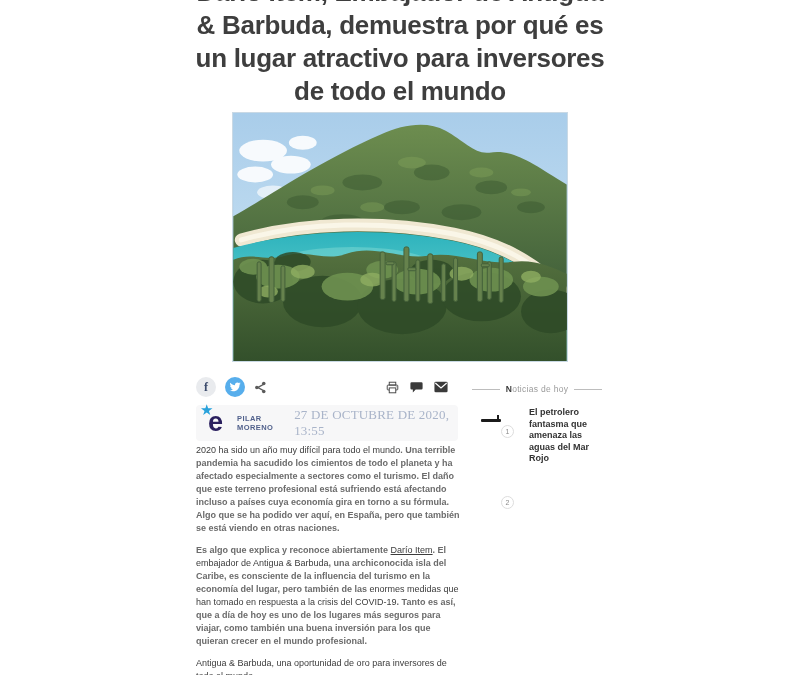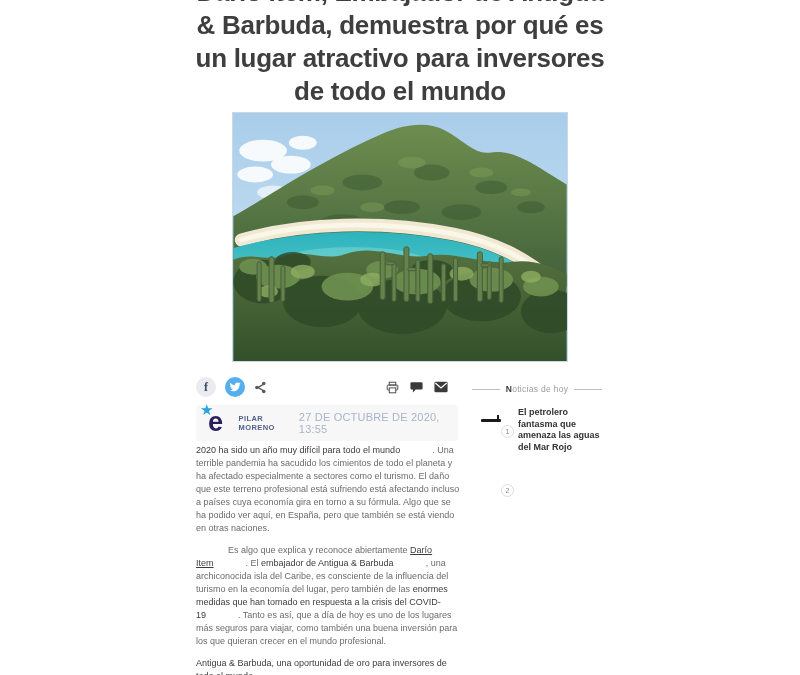--- a/index.html
+++ b/index.html
@@ -42,35 +42,35 @@
     background: #f7f7f8; border-radius: 4px; display: flex; align-items: center;
     padding: 0 8px;
   }
   .logo { position: relative; width: 28px; height: 30px; cursor: pointer; }
   .logo-e { position: absolute; left: 4px; top: -1px; font-size: 27px; line-height: 30px;
             font-weight: 700; color: #2a1f5e; }
   .logo-star { position: absolute; left: -4px; top: -7px; font-size: 15px; color: #2aa2db;
                text-shadow: 0 0 2px #ffffff, 0 0 1px #ffffff; }
   .author { font-size: 7.5px; font-weight: 700; color: #51618c; letter-spacing: 0.4px;
             margin-left: 10px; cursor: pointer; }
-  .date { font-size: 11px; color: #a9b4c9; margin-left: 5px; letter-spacing: 0.2px; }
+  .date { font-size: 13px; color: #a9b4c9; margin-left: 5px; letter-spacing: 0.2px; font-family: Liberation Serif, serif; }
   
   .article-body { position: absolute; top: 444px; left: 196px; width: 264px; }
   .article-body p { font-size: 9px; line-height: 13px; color: #6b6b6b; margin: 0 0 9px 0; }
   .seg-bold { font-weight: 400; color: #3c3c3c; }
-  .seg-normal { font-weight: 400; margin-left: 32px; }
+  .seg-normal { font-weight: 700; }
   .seg-link { color: #3c3c3c; text-decoration: underline; cursor: pointer; }
   .para.subhead { margin-top: 3px; }
   
   .sidebar { position: absolute; top: 384px; left: 472px; width: 130px; }
   .side-header { display: flex; align-items: center; gap: 6px; }
   .hline { flex: 1; height: 1px; background: #bdbdbd; }
   .side-title { font-size: 8.5px; color: #9b9b9b; letter-spacing: 0.3px; white-space: nowrap; }
   .side-title::first-letter { color: #3a3a3a; font-weight: 700; }
-  .side-item { display: flex; gap: 9px; margin-top: 13px; cursor: pointer; align-items: flex-start; }
+  .side-item { display: flex; gap: 20px; margin-top: 13px; cursor: pointer; align-items: flex-start; }
   .thumb { width: 37px; height: 28px; position: relative; flex-shrink: 0; }
   .thumb-tanker { width: 100%; height: 100%;
     background: linear-gradient(180deg, #dedede 0%, #cfcfcf 48%, #8f9699 48%, #6f787c 100%); }
   .tanker-hull { position: absolute; left: 9px; top: 12px; width: 20px; height: 3px;
     background: #1b1b1b; border-radius: 1px; }
   .tanker-mast { position: absolute; left: 25px; top: 8px; width: 2px; height: 5px;
     background: #1b1b1b; }
   .thumb-flag { width: 100%; height: 100%;
     background: repeating-linear-gradient(175deg, #b83c1a 0 3px, #e0902f 3px 6px, #87280f 6px 8px); }
   .badge { position: absolute; right: -5px; bottom: -3px; width: 13px; height: 13px;

